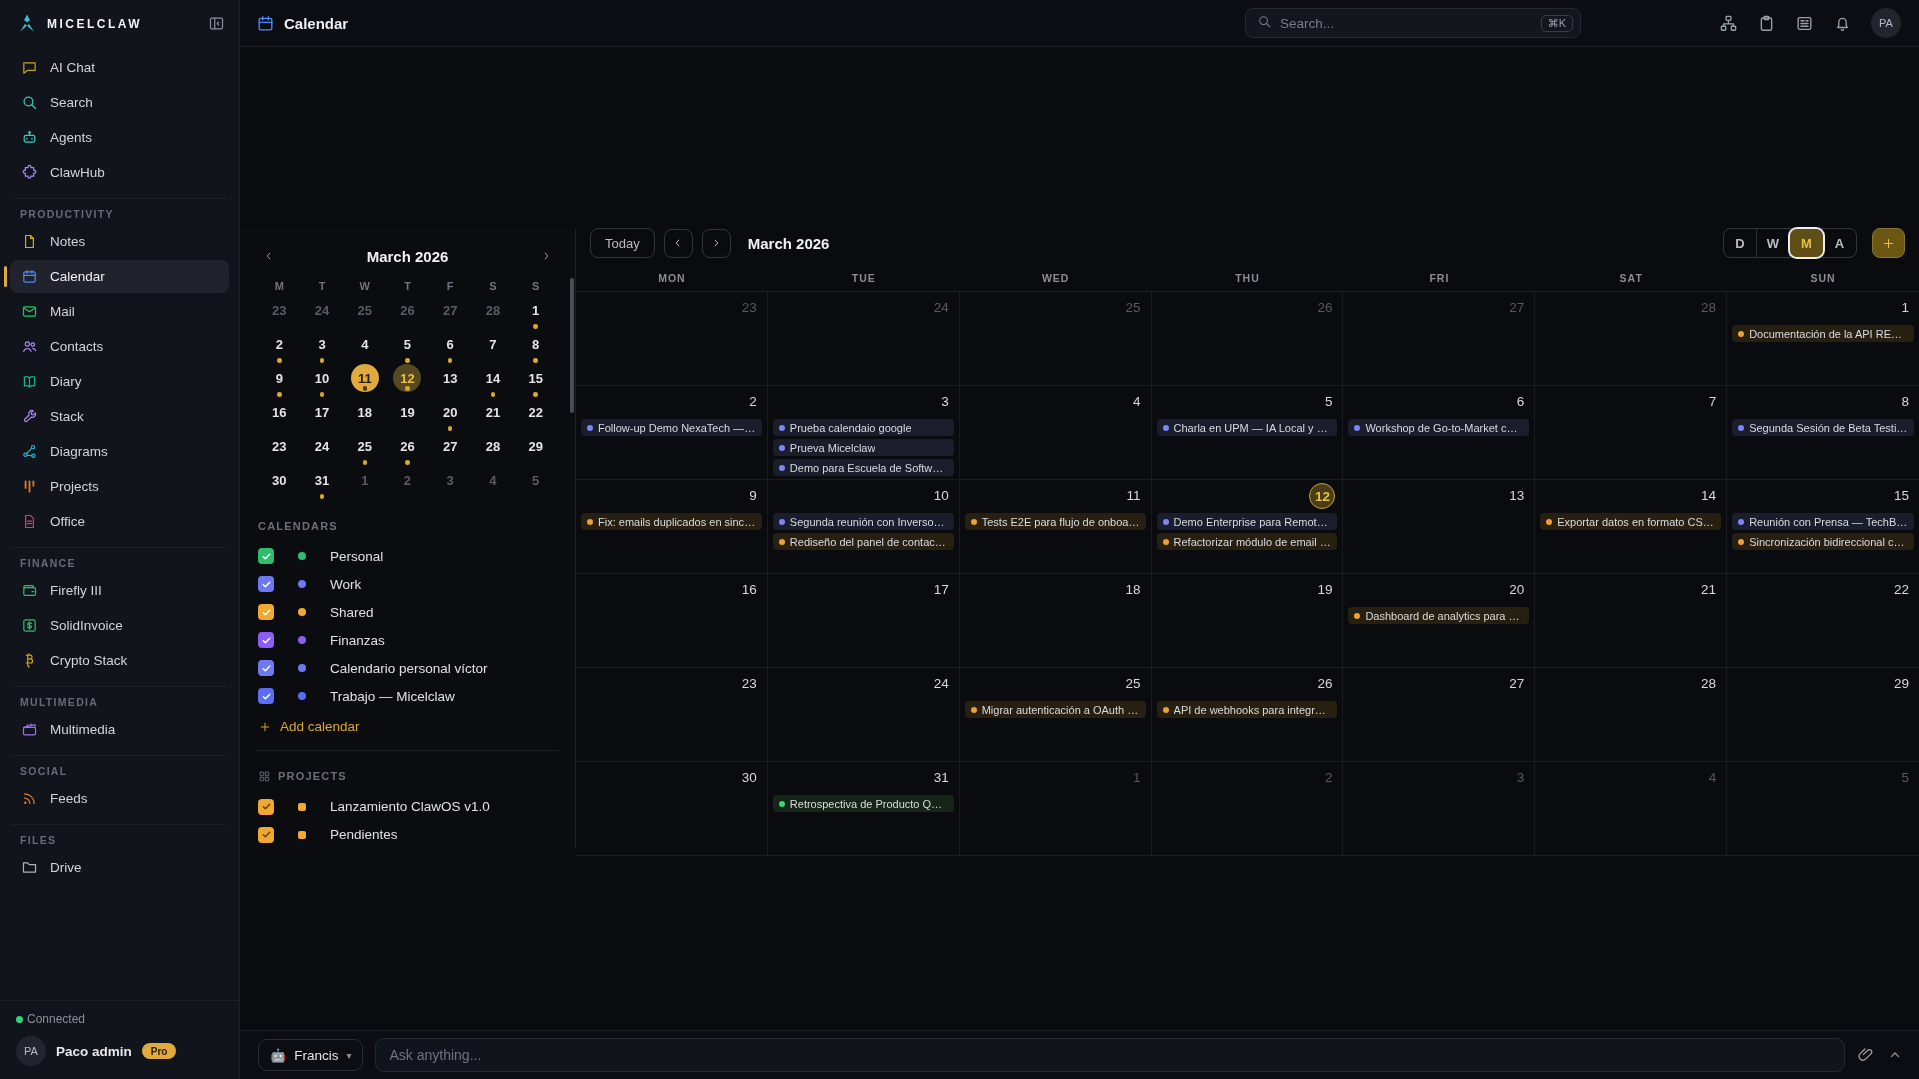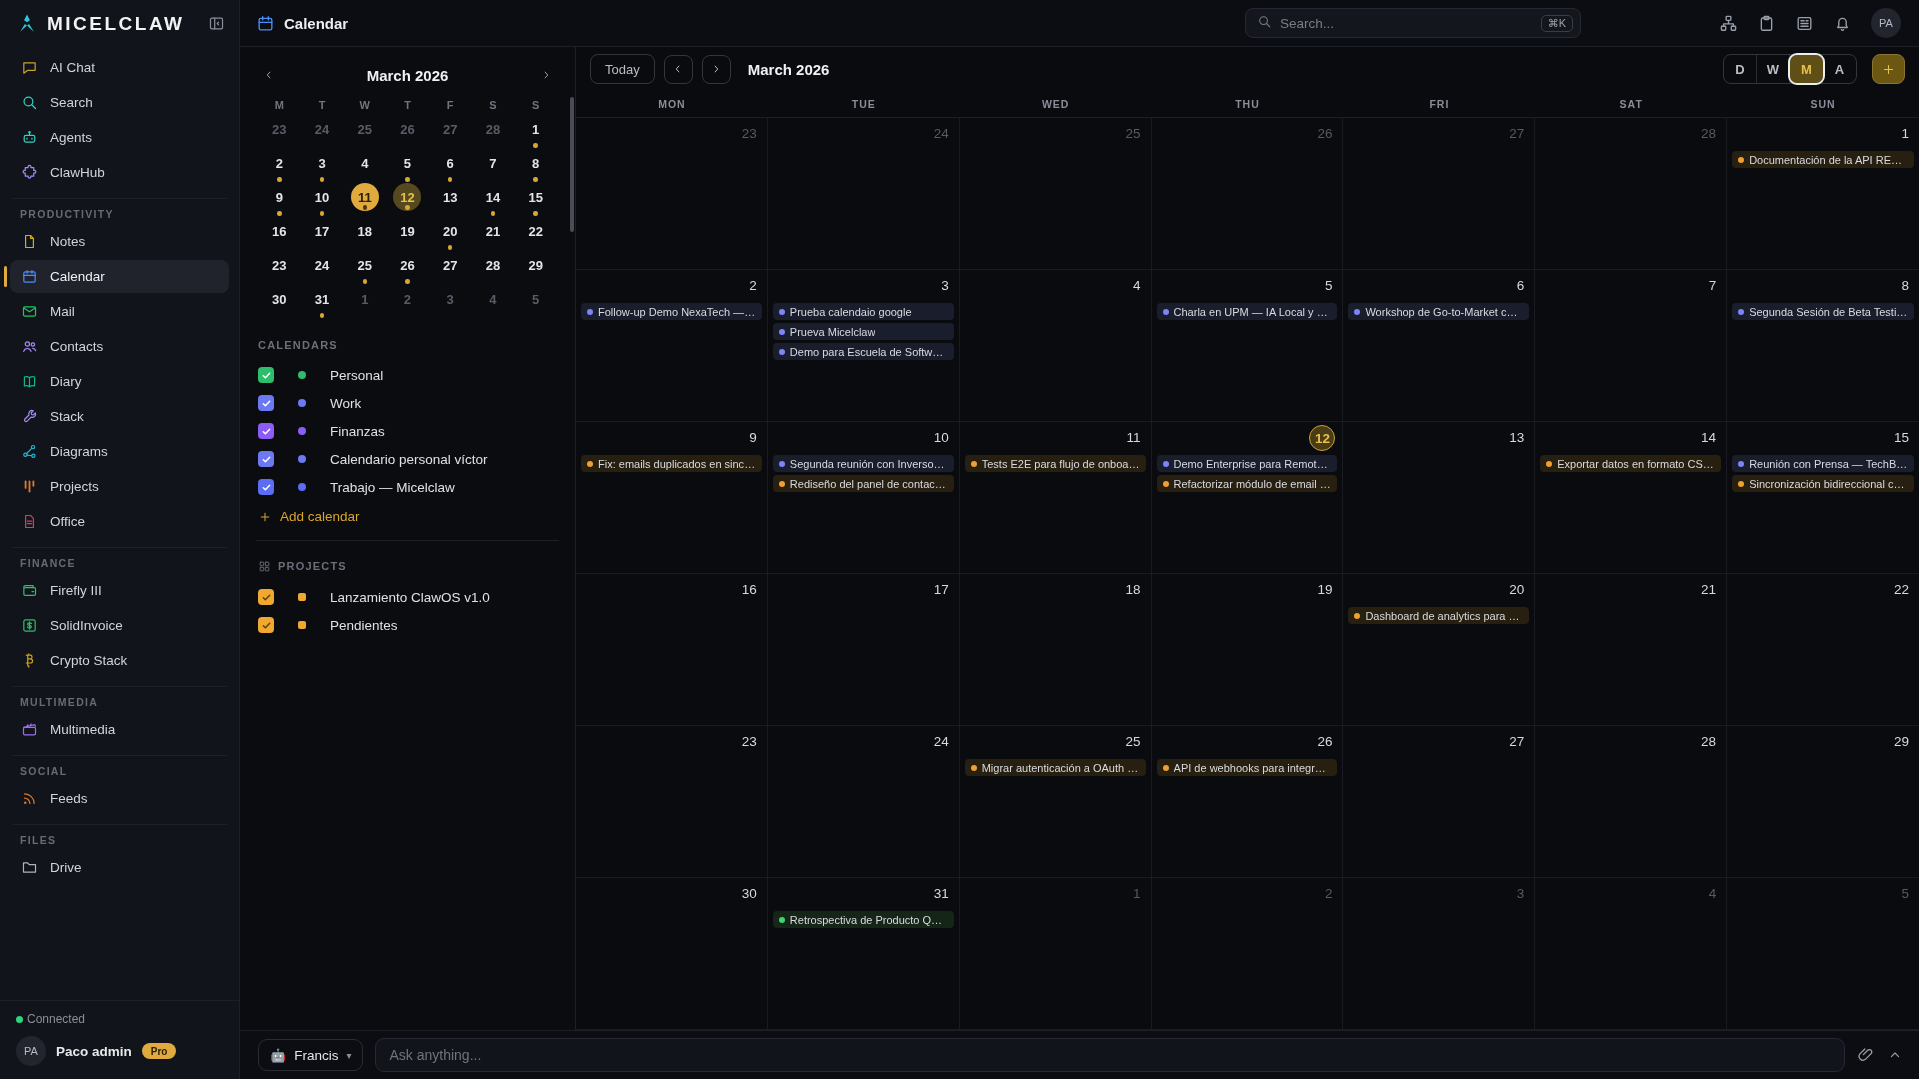--- a/index.html
+++ b/index.html
@@ -6,21 +6,21 @@
   html,body { width:1919px; height:1079px; background:#0a0b0e; overflow:hidden;
     font-family:"Liberation Sans", sans-serif; color:#e5e7eb; }
   .app { display:flex; width:100%; height:100%; }
 
   
   .sidebar { width:240px; flex:none; background:#12141b; border-right:1px solid #1e2027;
     display:flex; flex-direction:column; }
   .side-header { height:47px; flex:none; display:flex; align-items:center; padding:0 14px 0 16px; gap:9px; }
   .brand { display:flex; align-items:center; gap:9px; flex:1; }
   .brand-logo { color:#2fc6d8; display:flex; }
-  .brand-name { font-size:19px; font-weight:bold; letter-spacing:2.5px; color:#f2f3f5; }
+  .brand-name { font-size:12px; font-weight:bold; letter-spacing:2.5px; color:#f2f3f5; }
   .collapse-btn { color:#8b8e98; display:flex; cursor:pointer; }
   .side-nav { flex:1; overflow:hidden; padding:4px 10px 0; }
   .nav-item { position:relative; display:flex; align-items:center; gap:12px; height:33px;
     padding:0 10px; border-radius:8px; font-size:13.5px; color:#d2d4da; margin-bottom:2px; cursor:pointer; }
   .nav-item .nav-ic { display:flex; width:18px; justify-content:center; }
   .nav-item.active { background:#21232c; color:#f0f1f4; }
   .nav-item.active::before { content:""; position:absolute; left:-6px; top:6px; bottom:6px;
     width:3px; border-radius:3px; background:#e0aa3e; }
   .side-sep { height:1px; background:#1e2027; margin:9px 2px; }
   .side-label { font-size:10.5px; font-weight:bold; letter-spacing:1.3px; color:#676b76; margin:9px 0 5px 10px; }
@@ -43,21 +43,21 @@
   .page-title { font-size:15px; font-weight:bold; color:#eceef2; }
   .search-zone { flex:1; display:flex; justify-content:flex-end; }
   .search-box { width:336px; height:30px; border:1px solid #262933; background:#14161d;
     border-radius:8px; display:flex; align-items:center; gap:8px; padding:0 7px 0 11px;
     color:#787d88; font-size:13.5px; cursor:text; }
   .search-ph { flex:1; }
   .kbd { border:1px solid #3a3d47; border-radius:5px; font-size:11px; padding:1px 6px; color:#9aa0aa; }
   .top-icons { width:320px; flex:none; display:flex; align-items:center; justify-content:flex-end; gap:19px; color:#9aa0aa; }
   .top-icons .tico { display:flex; cursor:pointer; }
 
-  .content { flex:1; display:flex; min-height:0; }
+  .content { flex:1; display:flex; min-height:0;align-items:center; }
 
   
   .left-panel { width:336px; flex:none; border-right:1px solid #1e2027; background:#0b0c10;
     padding:10px 18px 0; position:relative; }
   .scroll-thumb { position:absolute; right:1px; top:50px; width:4px; height:135px;
     background:#4a4d55; border-radius:2px; }
   .mini-head { display:flex; align-items:center; height:36px; }
   .mini-month { flex:1; text-align:center; font-size:15px; font-weight:bold; color:#f0f1f4; }
   .mini-nav { color:#9aa0aa; display:flex; padding:4px; cursor:pointer; }
   .mini-grid { display:grid; grid-template-columns:repeat(7,1fr); }
@@ -619,20 +619,29 @@
             <div class="check-row">
      <span class="checkbox" style="background:#6d79f0">
                 <svg width="11" height="11" viewBox="0 0 24 24" fill="none" stroke="currentColor" stroke-width="1.7" stroke-linecap="round" stroke-linejoin="round" style="flex:none;color:#fff">
                   <path d="M5 12.5l4.5 4.5L19 7" stroke-width="3.2"></path>
                 </svg>
               </span>
      <span class="cdot2" style="background:#6d79f0"></span>
      <span class="check-label">Work</span>
             </div>
             <div class="check-row">
+     <span class="checkbox" style="background:#f0a830">
+                <svg width="11" height="11" viewBox="0 0 24 24" fill="none" stroke="currentColor" stroke-width="1.7" stroke-linecap="round" stroke-linejoin="round" style="flex:none;color:#fff">
+                  <path d="M5 12.5l4.5 4.5L19 7" stroke-width="3.2"></path>
+                </svg>
+              </span>
+     <span class="cdot2" style="background:#f0a830"></span>
+     <span class="check-label">Shared</span>
+            </div>
+            <div class="check-row">
      <span class="checkbox" style="background:#8b5cf6">
                 <svg width="11" height="11" viewBox="0 0 24 24" fill="none" stroke="currentColor" stroke-width="1.7" stroke-linecap="round" stroke-linejoin="round" style="flex:none;color:#fff">
                   <path d="M5 12.5l4.5 4.5L19 7" stroke-width="3.2"></path>
                 </svg>
               </span>
      <span class="cdot2" style="background:#8b5cf6"></span>
      <span class="check-label">Finanzas</span>
             </div>
             <div class="check-row">
      <span class="checkbox" style="background:#6d79f0">

